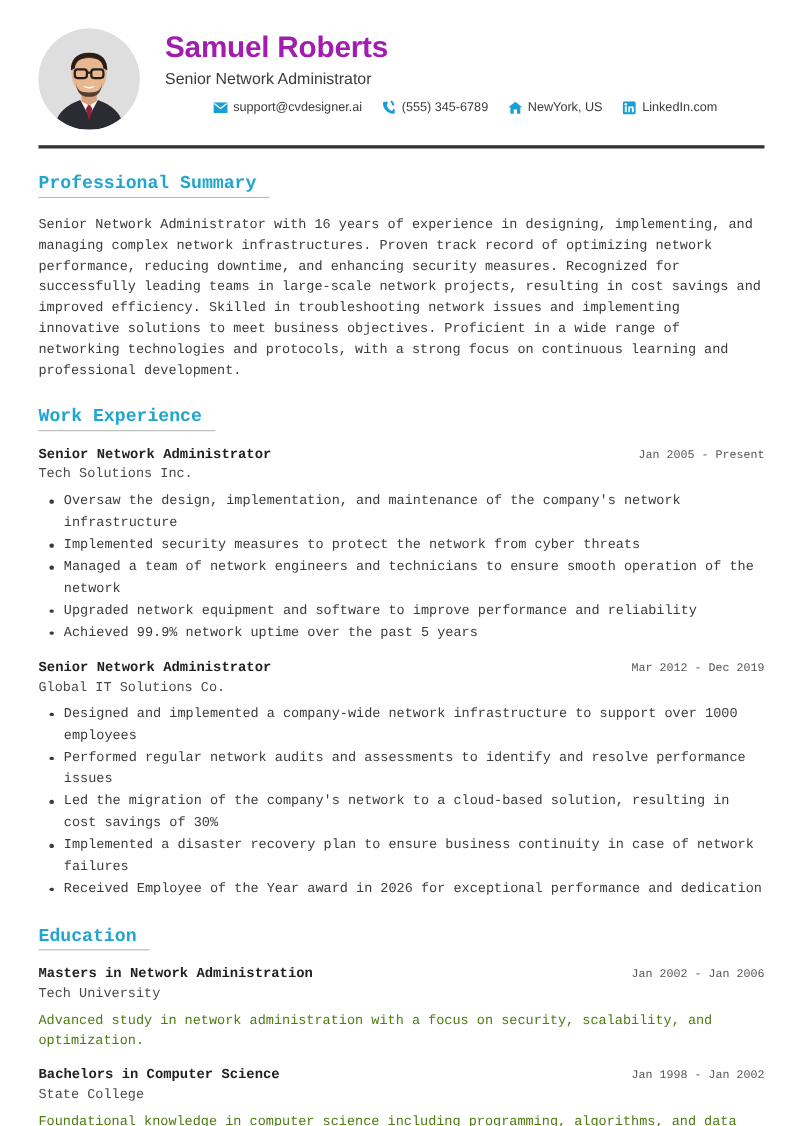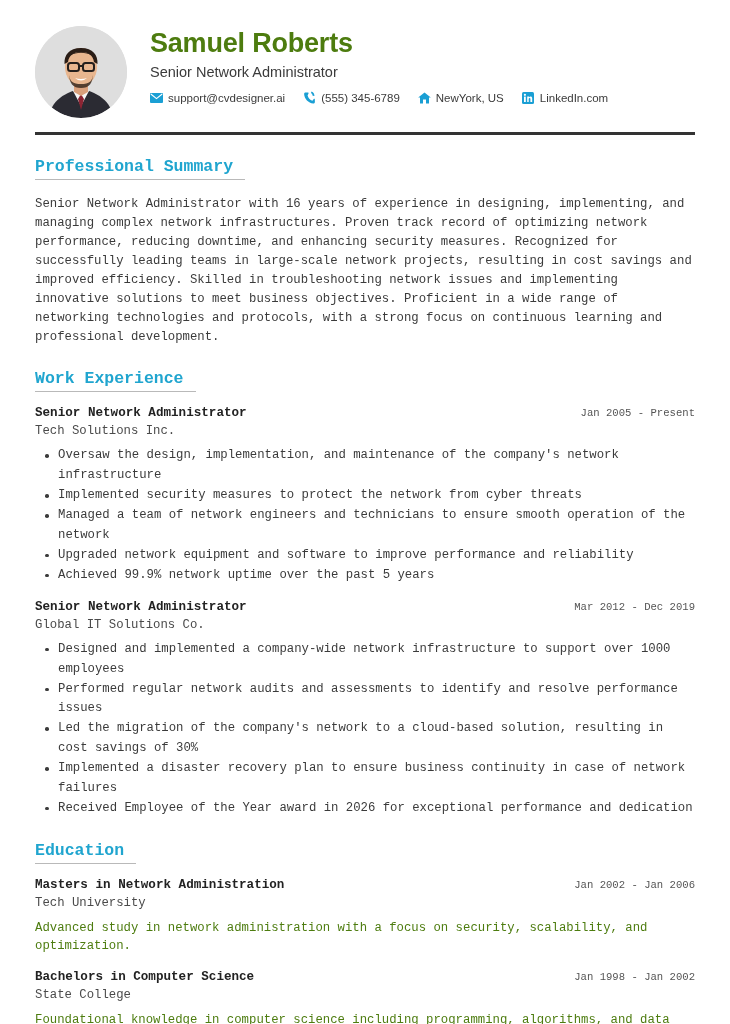--- a/index.html
+++ b/index.html
@@ -16,29 +16,29 @@
   
   .header { display: flex; align-items: flex-start; padding-top: 26px; }
   .photo-wrap {
     width: 92px; height: 92px; border-radius: 50%;
     background: #dcdcdc; overflow: hidden; flex: 0 0 92px;
     position: relative;
   }
   .photo-svg { display: block; width: 92px; height: 92px; }
   .head-info { padding-left: 23px; padding-top: 2px; flex: 1; }
   .name {
-    font-size: 27px; font-weight: bold; color: #4d7c0f;
+    font-size: 27px; font-weight: bold; color: #a21caf;
     letter-spacing: -0.2px; line-height: 1.15;
   }
   .job-title {
     font-size: 14.5px; color: #3b3b3b; margin-top: 5px; font-weight: normal;
   }
   .contacts {
     margin-top: 11px; display: flex; align-items: flex-end; gap: 18px;
-    font-size: 11.5px; color: #3b3b3b; flex-wrap: wrap;
+    font-size: 11.5px; color: #3b3b3b; flex-wrap: wrap; margin-left: 44px;
   }
   .contact { display: flex; align-items: center; gap: 5px; white-space: nowrap; }
   .contact .ico { display: inline-flex; width: 13px; height: 13px; align-items: center; justify-content: center; }
   .contact .ico svg { display: block; }
 
   .rule { height: 3px; background: #333333; margin-top: 14px; }
 
   
   .section { margin-top: 22px; font-family: Liberation Mono, monospace; }
   .sec-head {

